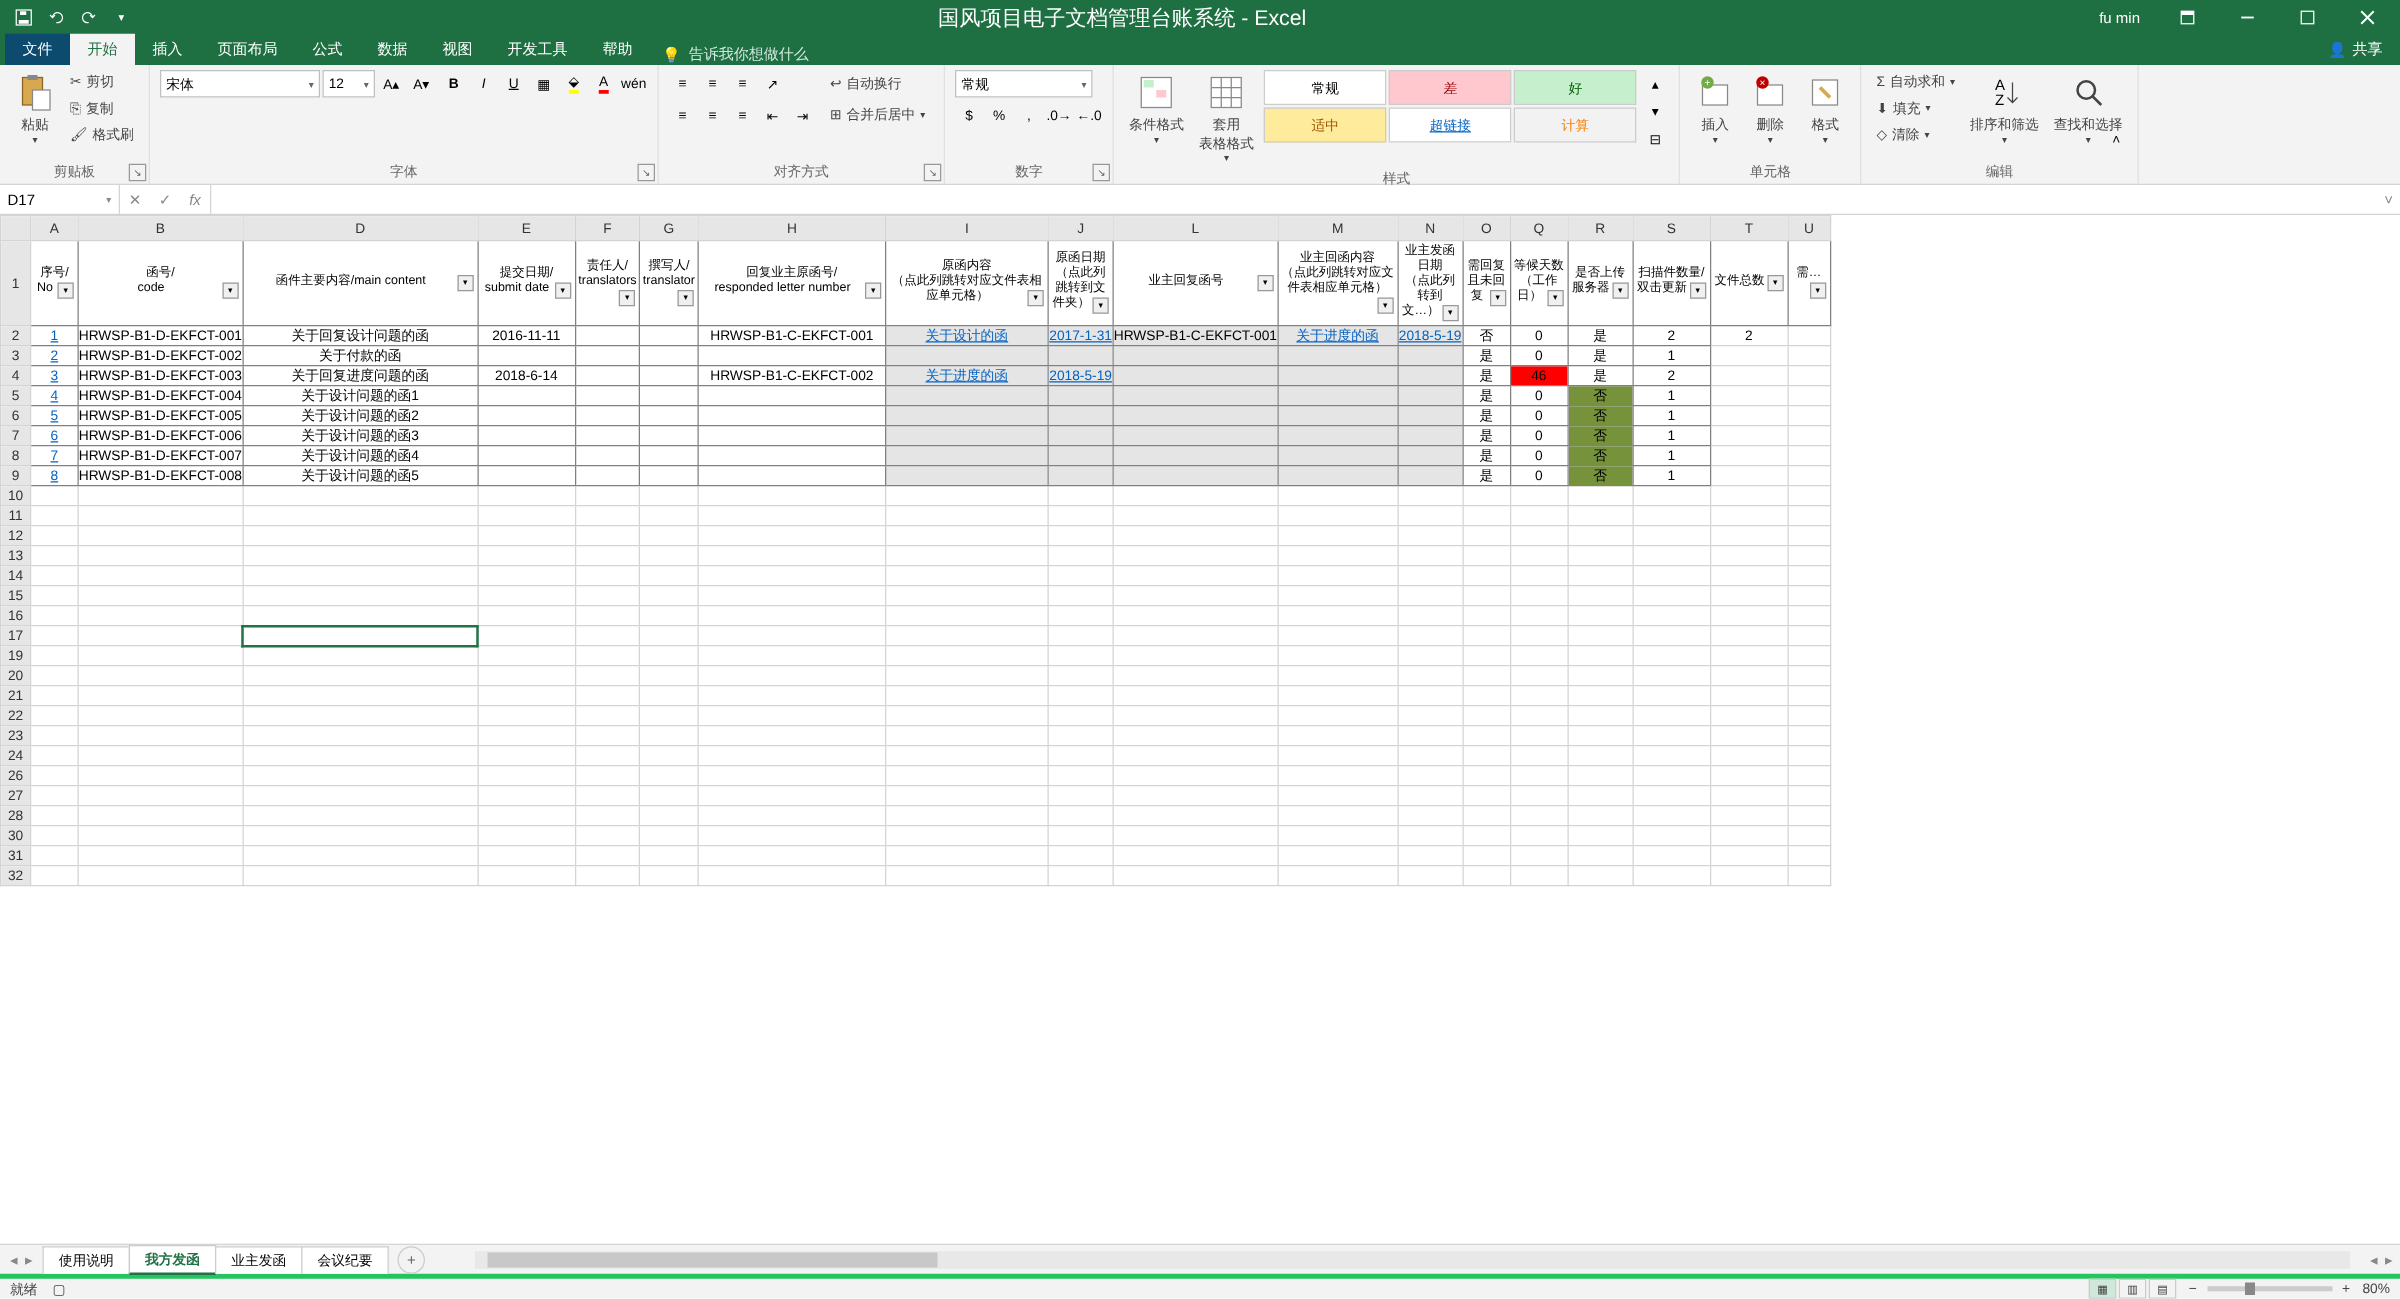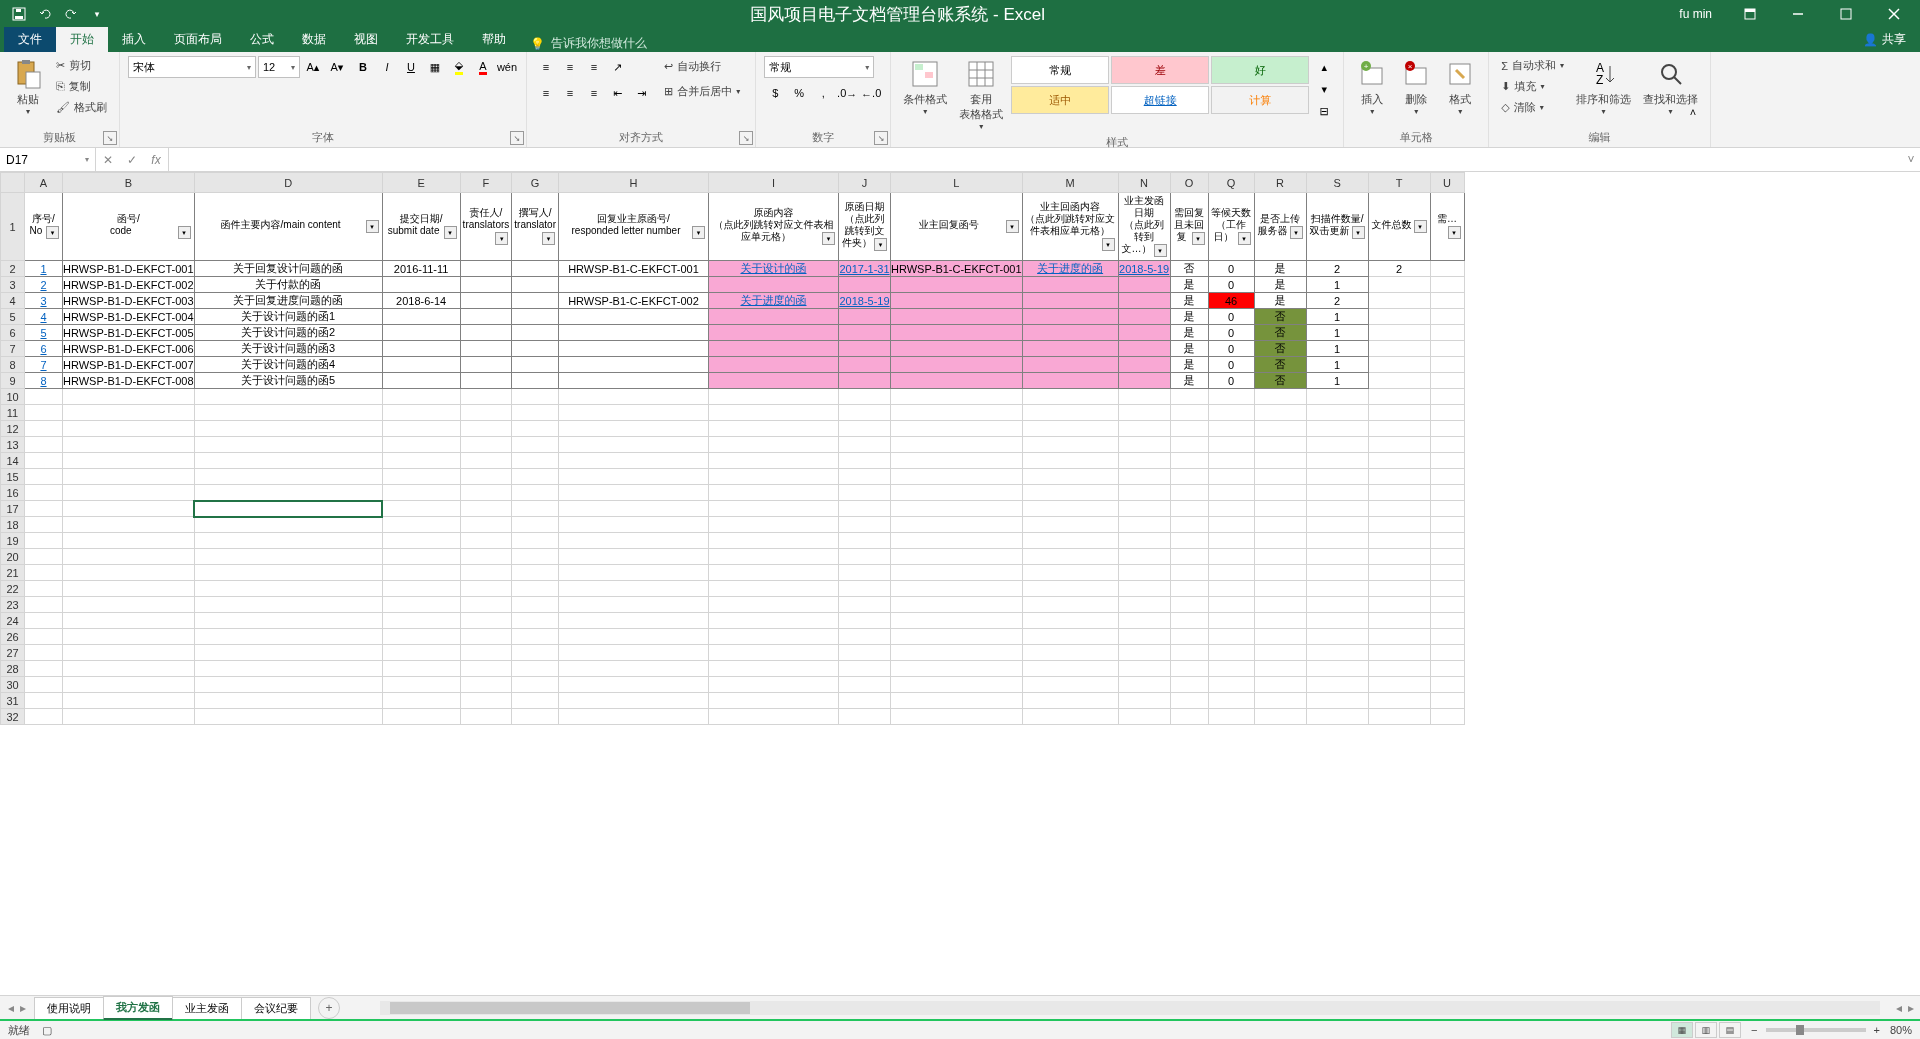--- a/index.html
+++ b/index.html
@@ -54,37 +54,37 @@
 
 .grid-area { position: relative; height: calc(100vh - 28px - 24px - 96px - 24px - 24px - 20px); overflow: auto; }
 .grid { border-collapse: collapse; table-layout: fixed; }
 .grid th, .grid td { border: 1px solid #d4d4d4; height: 16px; font-size: 11px; text-align: center; white-space: nowrap; overflow: hidden; }
 .grid th { background: #e6e6e6; font-weight: normal; color: #333; position: sticky; }
 .grid .rowhdr { width: 24px; background: #e6e6e6; text-align: center; position: sticky; left: 0; }
 .grid .colhdr { height: 20px; }
 .grid td.hdr { background: #fff; font-size: 10px; padding: 2px; line-height: 12px; white-space: normal; height: 44px; vertical-align: middle; border: 1px solid #808080;}
 .grid td.data { height: 16px; border: 1px solid #808080;}
 .grid td.data.link { color: #0563c1; text-decoration: underline; cursor: pointer;}
-.grid td.data.shade { background: #f9a8d4; }
+.grid td.data.shade { background: #e5e5e5; }
 .grid td.data.green { background: #76933c; }
 .grid td.data.red { background: #ff0000; }
 .filter-btn { float: right; width: 13px; height: 13px; border: 1px solid #999; background: #f0f0f0; font-size: 7px; display: inline-flex; align-items: center; justify-content: center; margin: 1px; }
 .selected-cell { border: 2px solid #217346 !important; }
 
 
 .sheettabs { height: 24px; background: #f3f3f3; border-top: 1px solid #d4d4d4; display: flex; align-items: center; }
 .sheet-nav { padding: 0 8px; display: flex; gap: 6px; color: #888; }
 .stab { padding: 3px 12px; border: 1px solid #ccc; border-bottom: none; background: #fff; font-size: 11px; cursor: pointer; margin-right: -1px;}
 .stab.active { background: #fff; border-bottom: 2px solid #217346; color: #217346; font-weight: bold;}
 .stab-add { width: 22px; height: 22px; border: 1px solid #ccc; border-radius: 11px; display: flex; align-items: center; justify-content: center; margin-left: 8px; cursor: pointer; color: #666;}
 .hscroll { flex: 1; margin: 0 16px 0 40px; height: 14px; background: #e8e8e8; position: relative; }
 .hscroll .thumb { position: absolute; left: 10px; width: 360px; top: 1px; bottom: 1px; background: #c8c8c8; }
 
 
-.statusbar { height: 20px; background: #f3f3f3; border-top: 2px solid #22c55e; display: flex; align-items: center; font-size: 11px; color: #444; padding: 0 8px; }
+.statusbar { height: 20px; background: #f3f3f3; border-top: 4px solid #22c55e; display: flex; align-items: center; font-size: 11px; color: #444; padding: 0 8px; }
 .statusbar .spacer { flex: 1; }
 .view-btn { width: 22px; height: 16px; border: 1px solid #ccc; margin-left: 2px; display: flex; align-items: center; justify-content: center; font-size: 9px; cursor: pointer;}
 .view-btn.active { background: #d0e8dc; }
 .zoom-slider { width: 100px; height: 4px; background: #ccc; margin: 0 8px; position: relative; }
 .zoom-slider .thumb { position: absolute; left: 30%; top: -3px; width: 8px; height: 10px; background: #888; }
 
 svg { display: block; }
 .collapse-ribbon { position:absolute; right:6px; bottom:24px; }
 </style>
 </head>
@@ -822,41 +822,20 @@
           <td class=""></td>
           <td class=""></td>
           <td class=""></td>
           <td class=""></td>
           <td class=""></td>
           <td class=""></td>
           <td class=""></td>
           <td class=""></td>
         </tr>
         <tr>
-          <th class="rowhdr">18</th>
-          <td class=""></td>
-          <td class=""></td>
-          <td class=""></td>
-          <td class=""></td>
-          <td class=""></td>
-          <td class=""></td>
-          <td class=""></td>
-          <td class=""></td>
-          <td class=""></td>
-          <td class=""></td>
-          <td class=""></td>
-          <td class=""></td>
-          <td class=""></td>
-          <td class=""></td>
-          <td class=""></td>
-          <td class=""></td>
-          <td class=""></td>
-          <td class=""></td>
-        </tr>
-        <tr>
           <th class="rowhdr">19</th>
           <td class=""></td>
           <td class=""></td>
           <td class=""></td>
           <td class=""></td>
           <td class=""></td>
           <td class=""></td>
           <td class=""></td>
           <td class=""></td>
           <td class=""></td>

